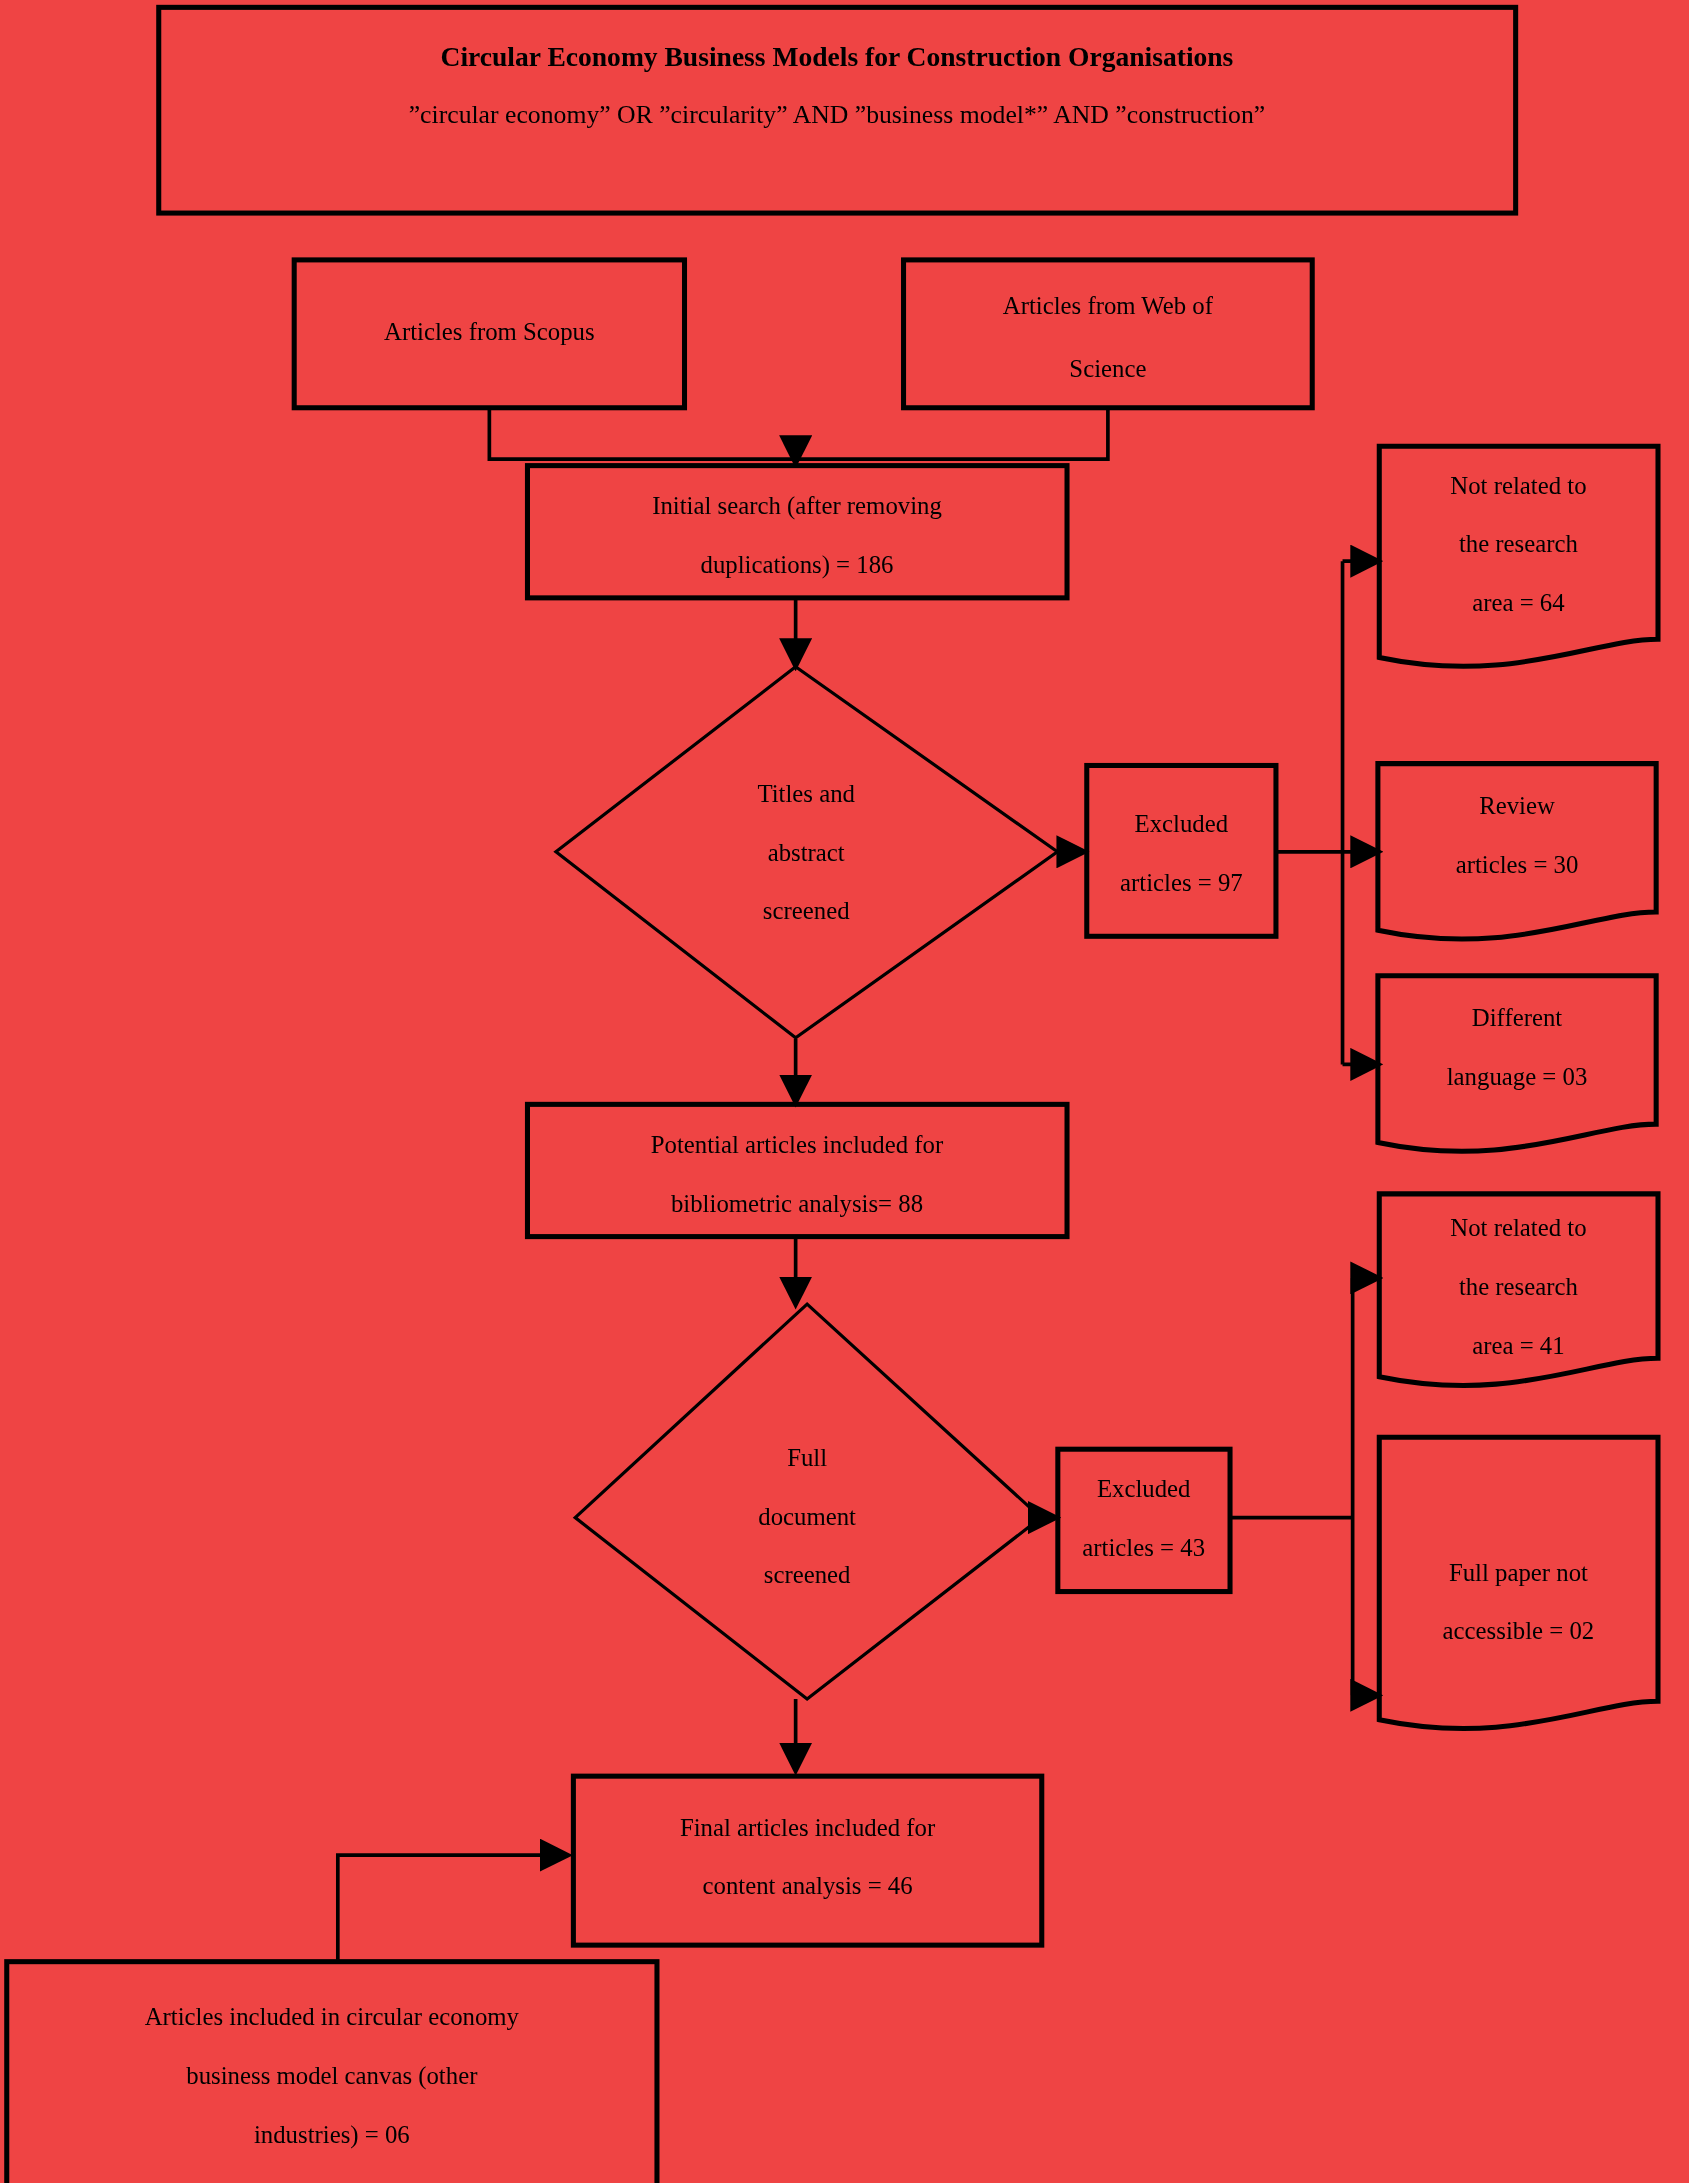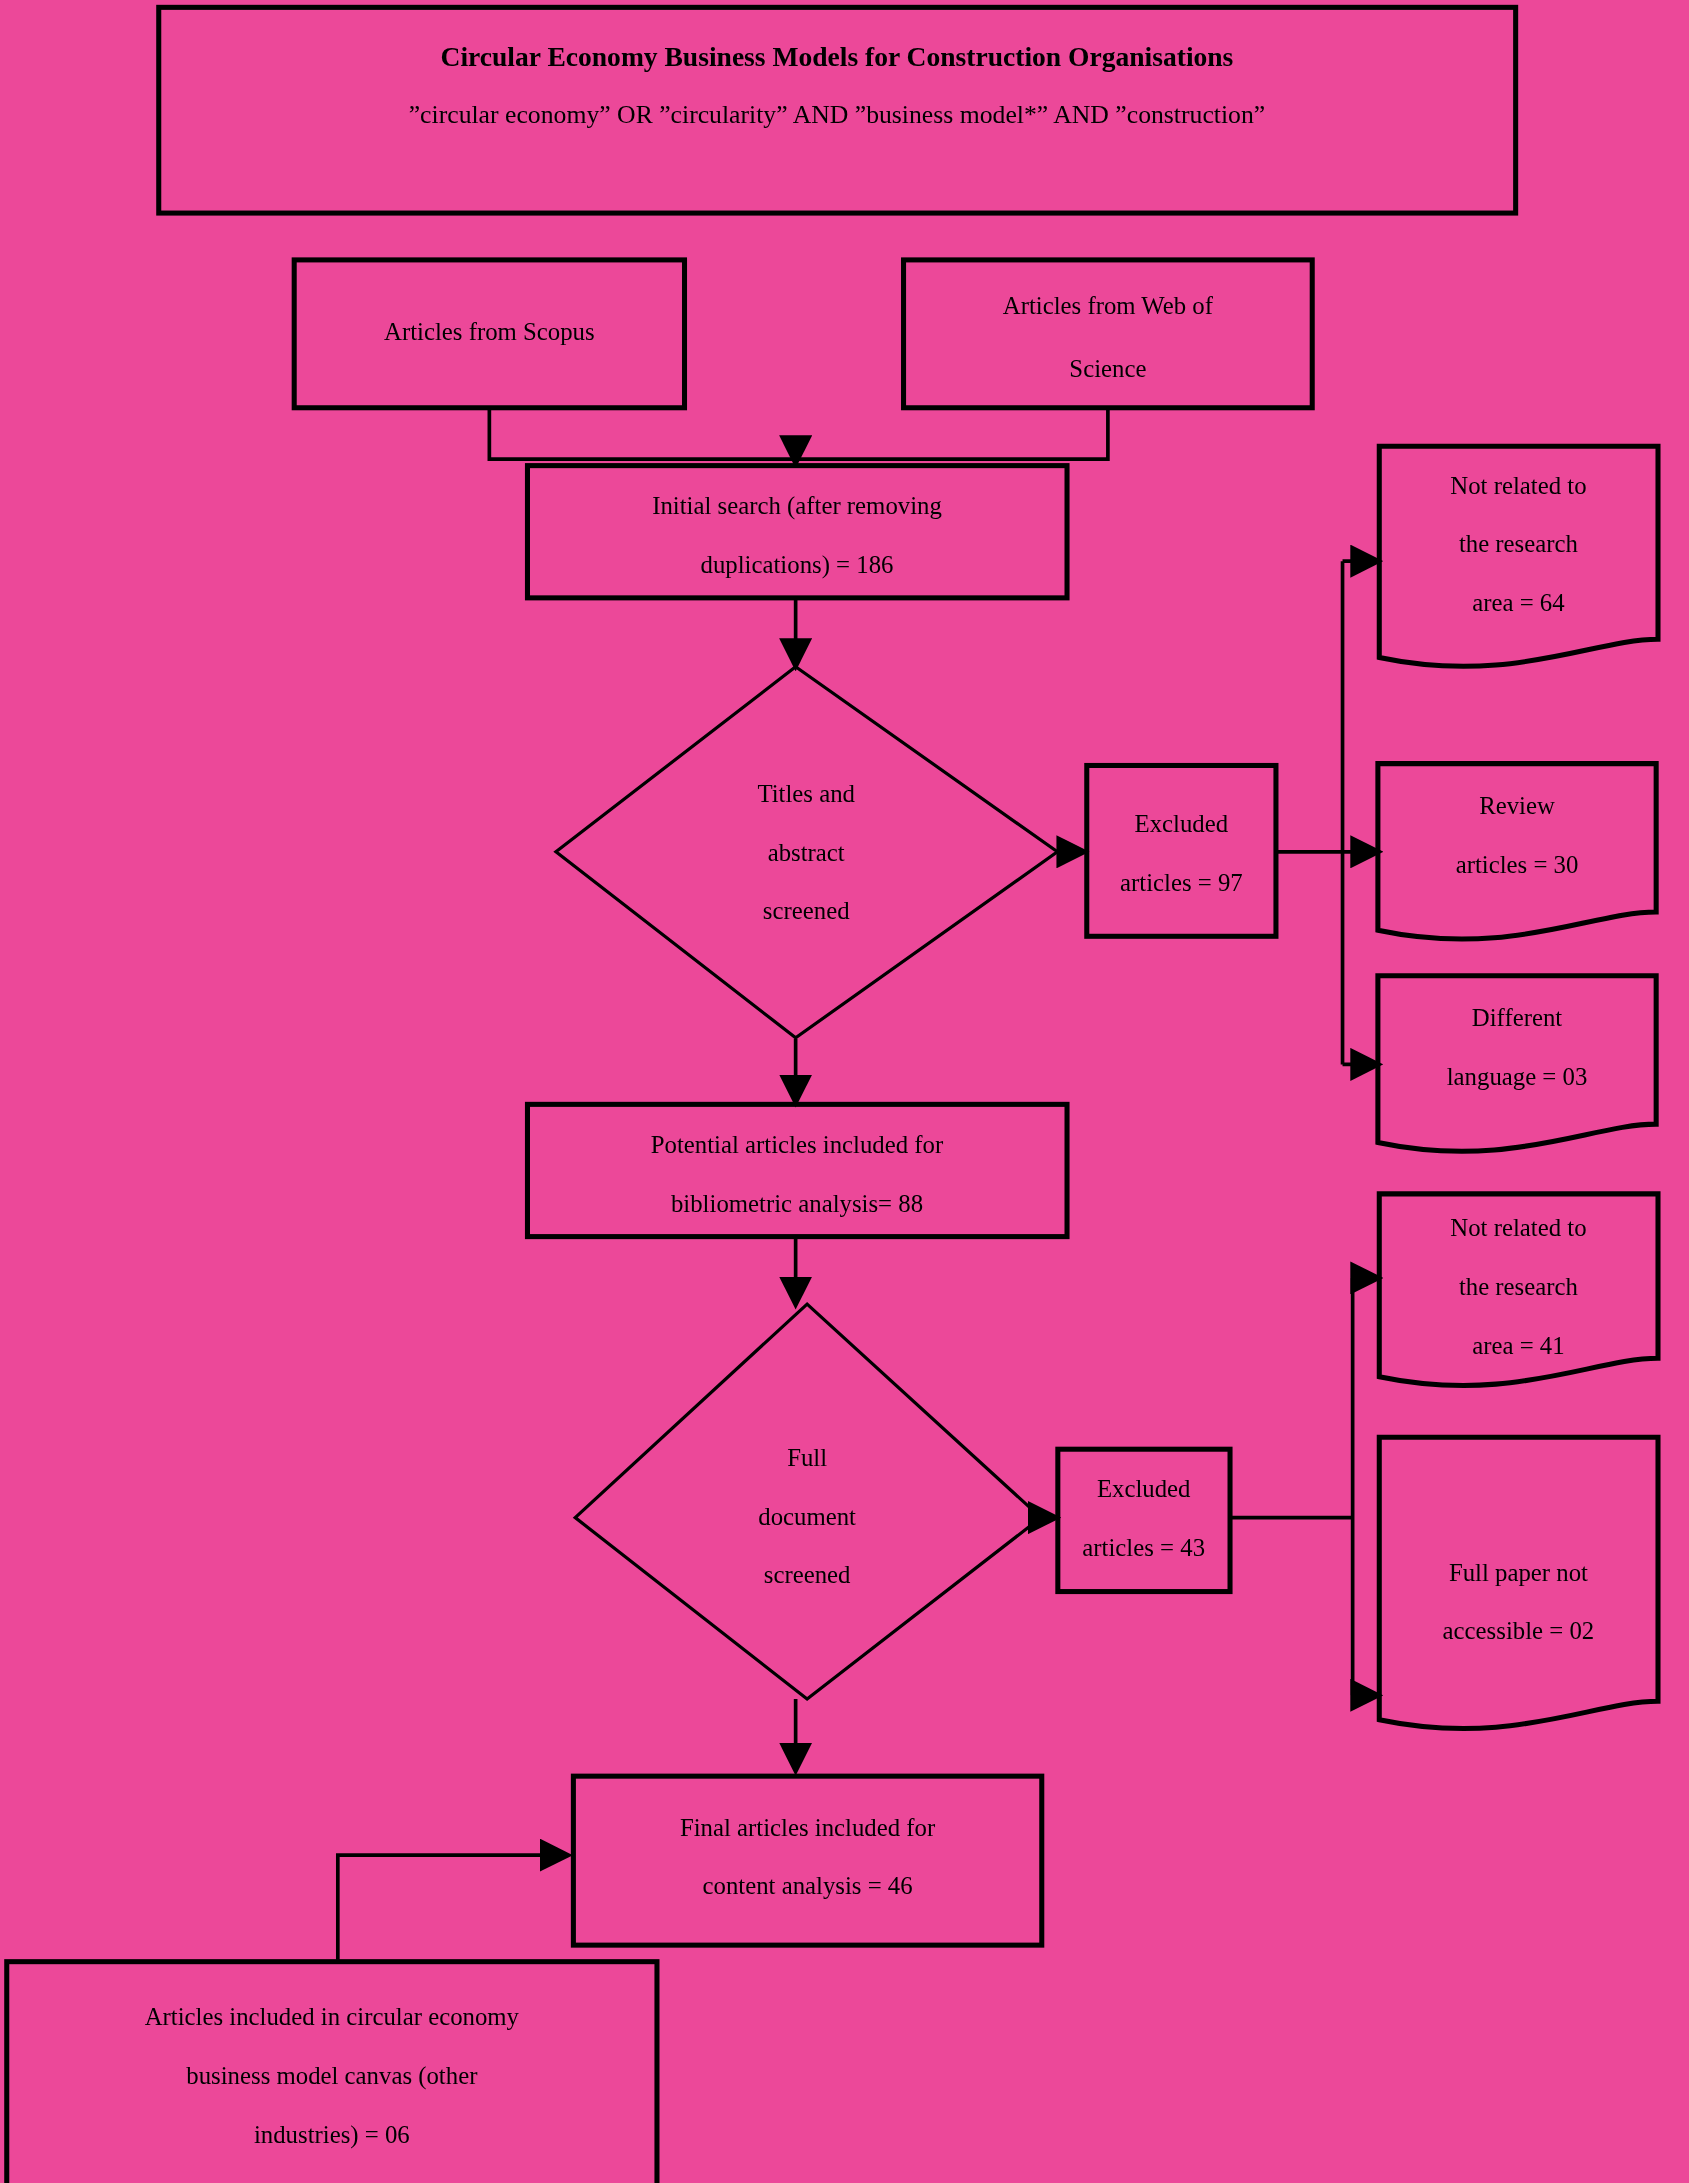--- a/index.html
+++ b/index.html
@@ -1,17 +1,17 @@
 <!DOCTYPE html>
 <html style="font-size:7.3px"><head>
 <meta charset="utf-8">
 <style>
   html,body{margin:0;padding:0;background:#ffffff;}
   body{font-family:"Liberation Serif", serif;}
-  #stage{position:relative;width:1690px;height:2183px;background:#ec4899;overflow:hidden;}
+  #stage{position:relative;width:1690px;height:2183px;background:#ef4444;overflow:hidden;}
   svg#flow{position:absolute;left:0;top:0;width:1690px;height:2183px;}
   .shape-fill{fill:#ffffff;}
   .shape-stroke{stroke:#000000;fill:none;}
   .thick{stroke-width:11;}
   .thin{stroke-width:7;}
   .conn{stroke:#000000;stroke-width:8;fill:none;}
   text{font-family:"Liberation Serif", serif;fill:#000000;}
   .lbl{font-size:54px;text-anchor:middle;dominant-baseline:middle;}
   .lbl-title{font-size:60px;font-weight:bold;text-anchor:middle;dominant-baseline:middle;}
   .lbl-sub{font-size:56px;text-anchor:middle;dominant-baseline:middle;}

